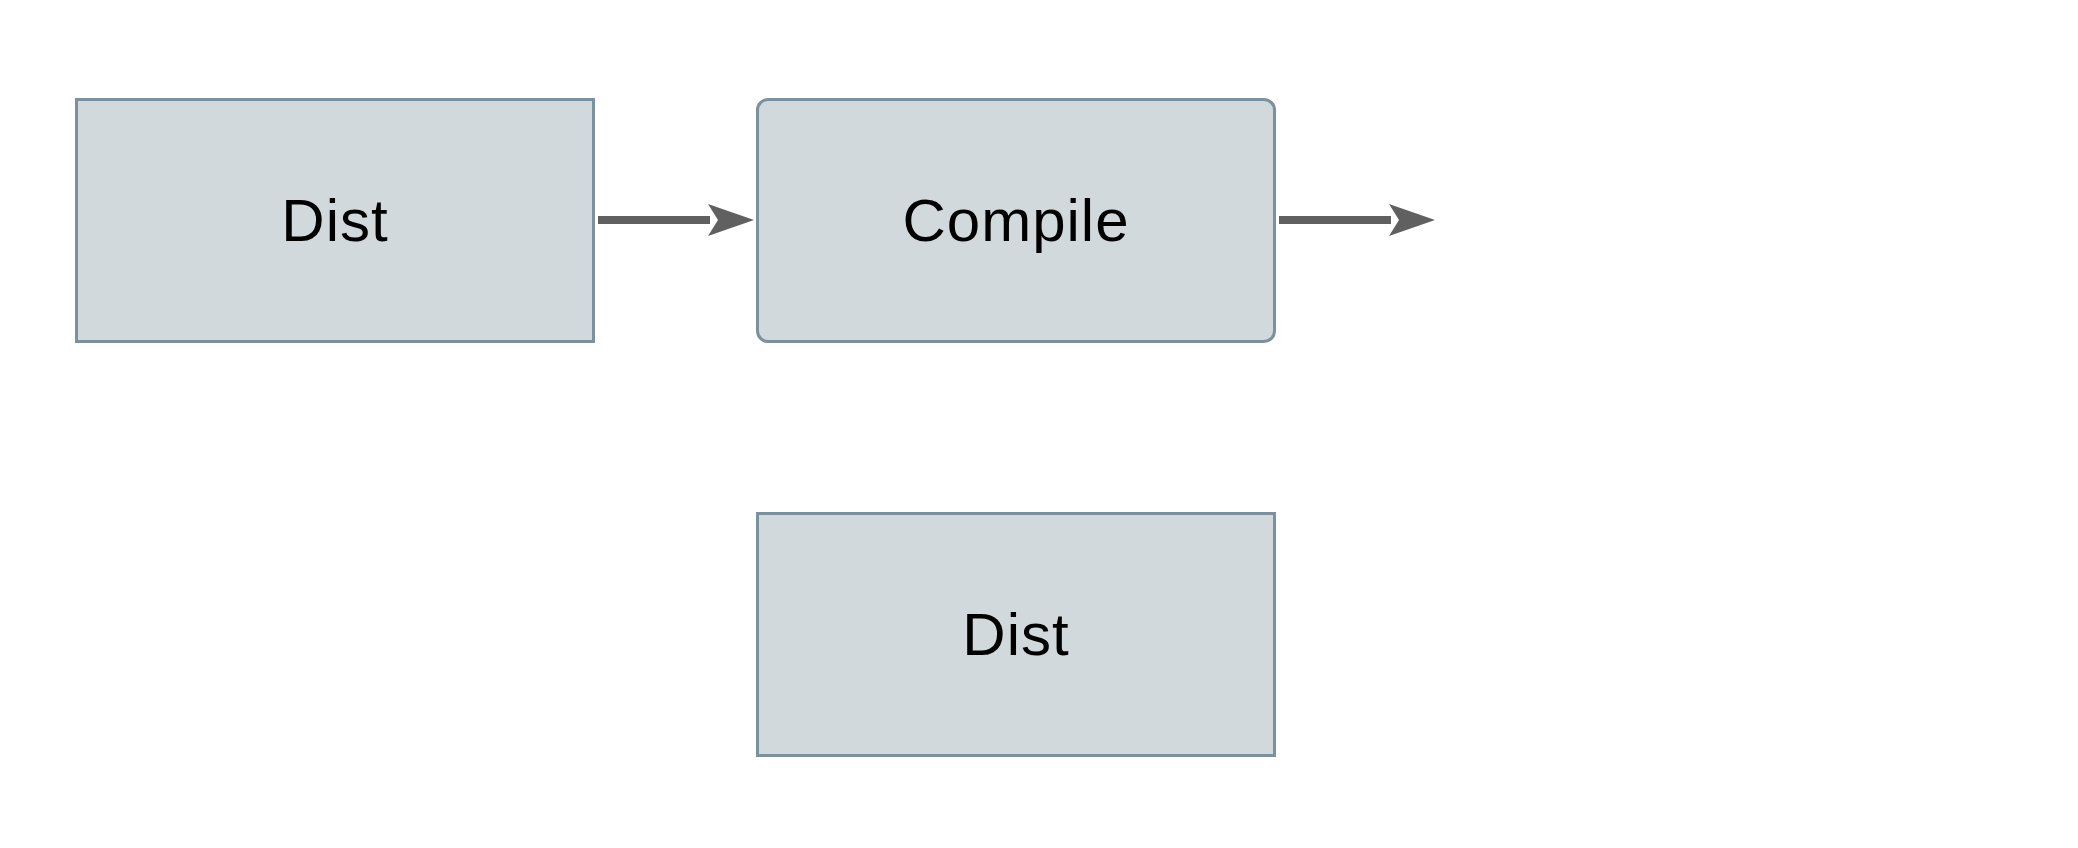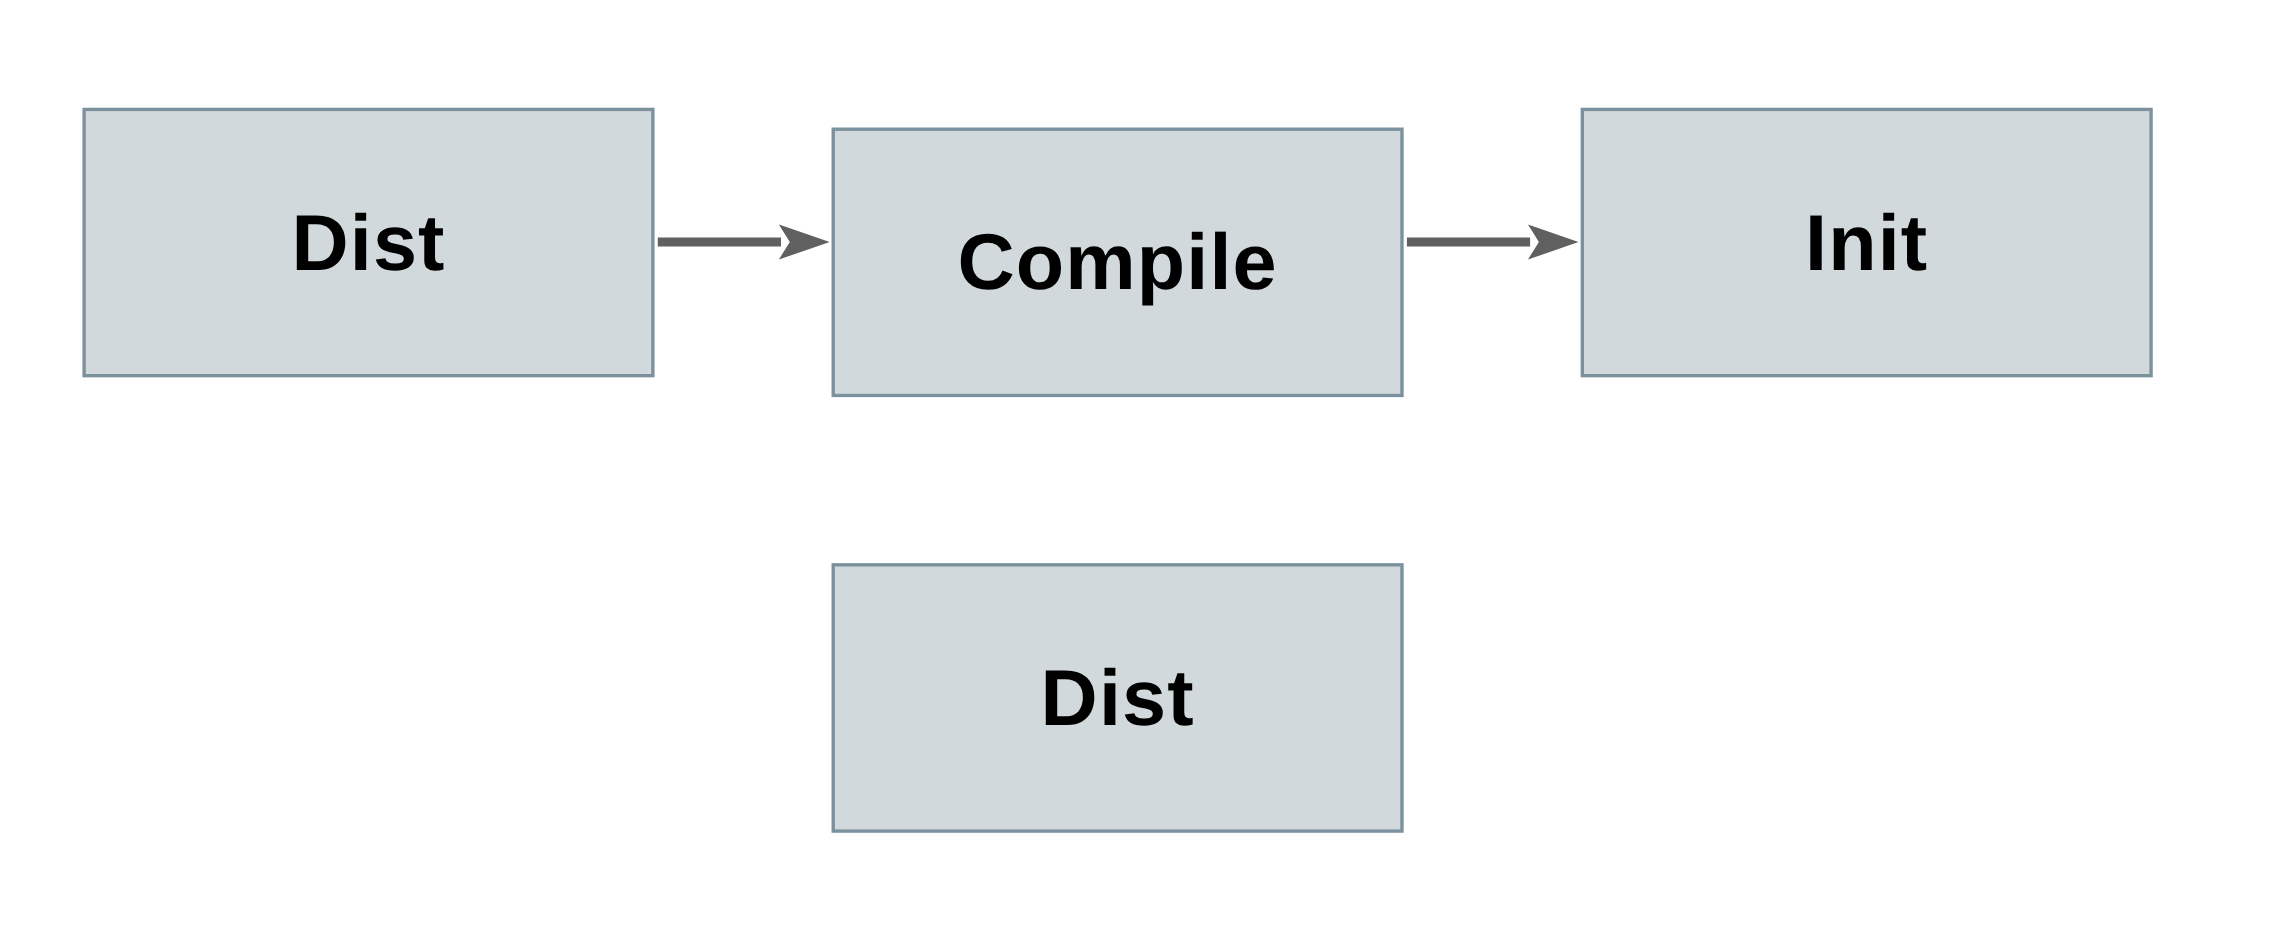--- a/index.html
+++ b/index.html
@@ -34,28 +34,28 @@
     position: absolute;
     width: 520px;
     height: 245px;
     background: var(--node-fill);
     border: 3px solid var(--node-border);
     display: flex;
     align-items: center;
     justify-content: center;
   }
   .node-label {
-    font-size: 72px;
-    font-weight: 700;
+    font-size: 60px;
+    font-weight: 400;
     color: var(--text);
     letter-spacing: 1px;
     white-space: nowrap;
   }
   .node-dist    { left: 75px;   top: 98px; }
-  .node-compile { left: 756px;  top: 116px; }
+  .node-compile { left: 756px;  top: 98px; border-radius: 12px; }
   .node-init    { left: 1437px; top: 98px; }
   .node-clean   { left: 756px;  top: 512px; }
 </style>
 </head>
 <body>
 
 <div class="canvas">
 
   <svg class="edges" width="2078" height="848" viewBox="0 0 2078 848" xmlns="http://www.w3.org/2000/svg">
     <defs>
@@ -68,21 +68,18 @@
   </svg>
 
   <div class="node node-dist">
     <span class="node-label">Dist</span>
   </div>
 
   <div class="node node-compile">
     <span class="node-label">Compile</span>
   </div>
 
-  <div class="node node-init">
-    <span class="node-label">Init</span>
-  </div>
 
   <div class="node node-clean">
     <span class="node-label">Dist</span>
   </div>
 
 </div>
 
 </body></html>

